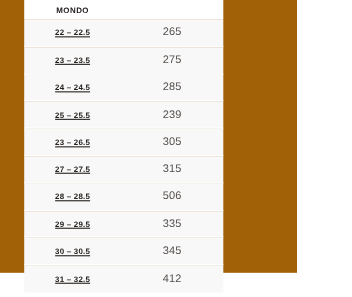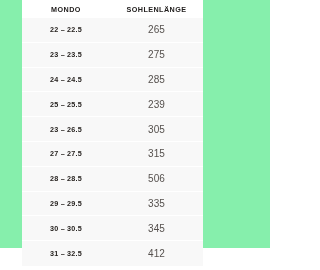--- a/index.html
+++ b/index.html
@@ -11,21 +11,21 @@
     height: 270px;
     background: #ffffff;
     font-family: "Liberation Sans", sans-serif;
     overflow: hidden;
   }
 
   #size-chart {
     position: relative;
     width: 270px;
     height: 248px;
-    background: #86efac;
+    background: #a16207;
   }
 
   
   .chart-header {
     position: absolute;
     left: 22px;
     top: 0px;
     width: 181px;
     height: 18px;
     display: flex;
@@ -67,37 +67,37 @@
   .cell {
     text-align: center;
     white-space: nowrap;
   }
   .cell.col-mondo {
     width: 88px;
     font-size: 7.2px;
     font-weight: bold;
     color: #26221f;
     letter-spacing: 0.2px;
+    text-decoration: underline;
   }
   .cell.col-sole {
     width: 93px;
     font-size: 10px;
     font-weight: normal;
     color: #55504d;
     letter-spacing: 0.1px;
   }
 </style>
 </head>
 <body>
 
 <div id="size-chart">
 
   <div class="chart-header">
     <div class="hcell col-mondo">MONDO</div>
-    <div class="hcell col-sole">SOHLENLÄNGE</div>
   </div>
 
   <div class="chart-body">
 
     <div class="chart-row">
       <div class="cell col-mondo">22 – 22.5</div>
       <div class="cell col-sole">265</div>
     </div>
 
     <div class="chart-row">

